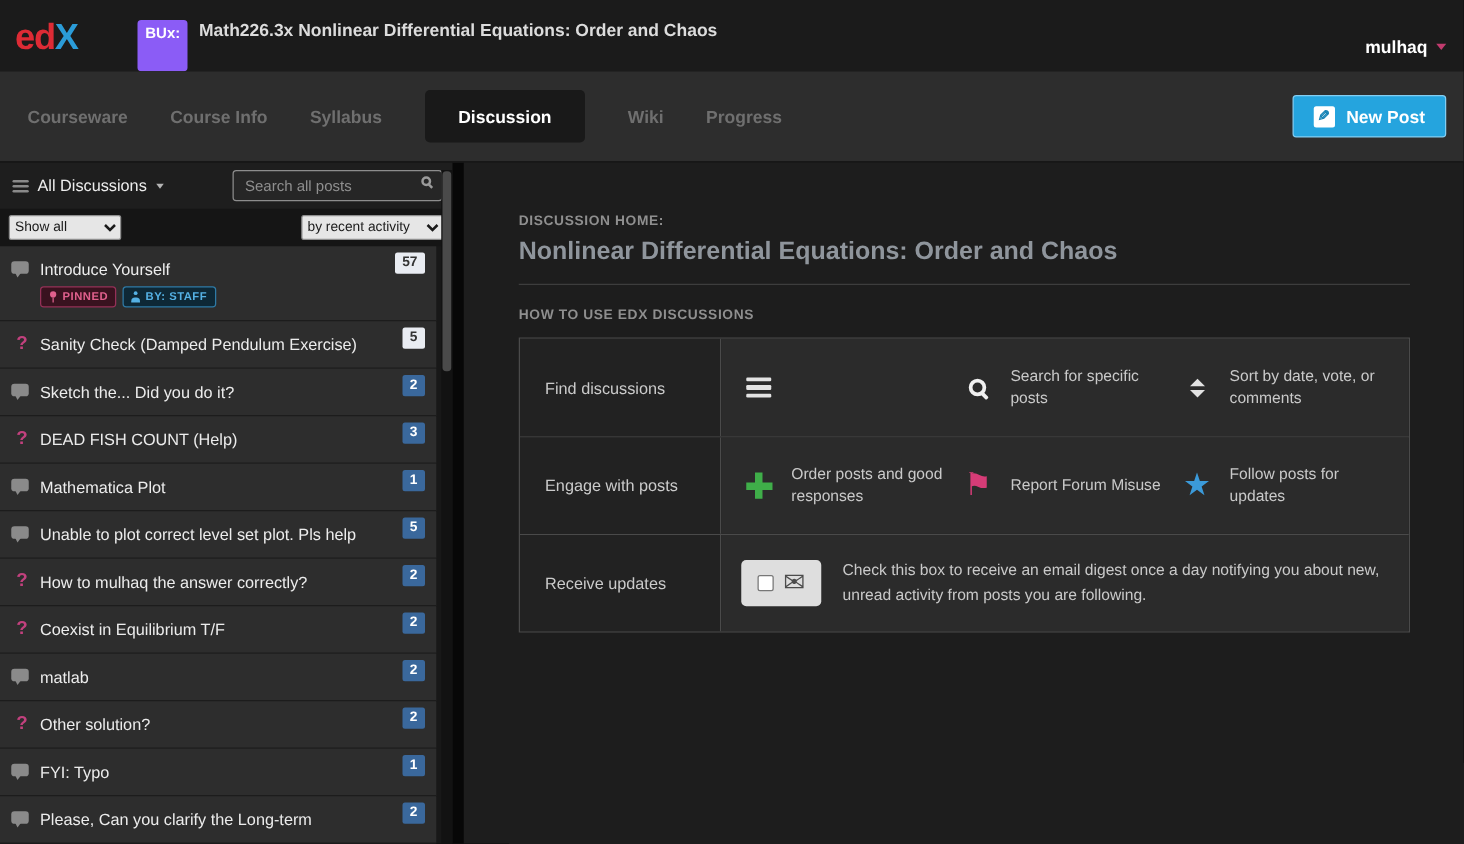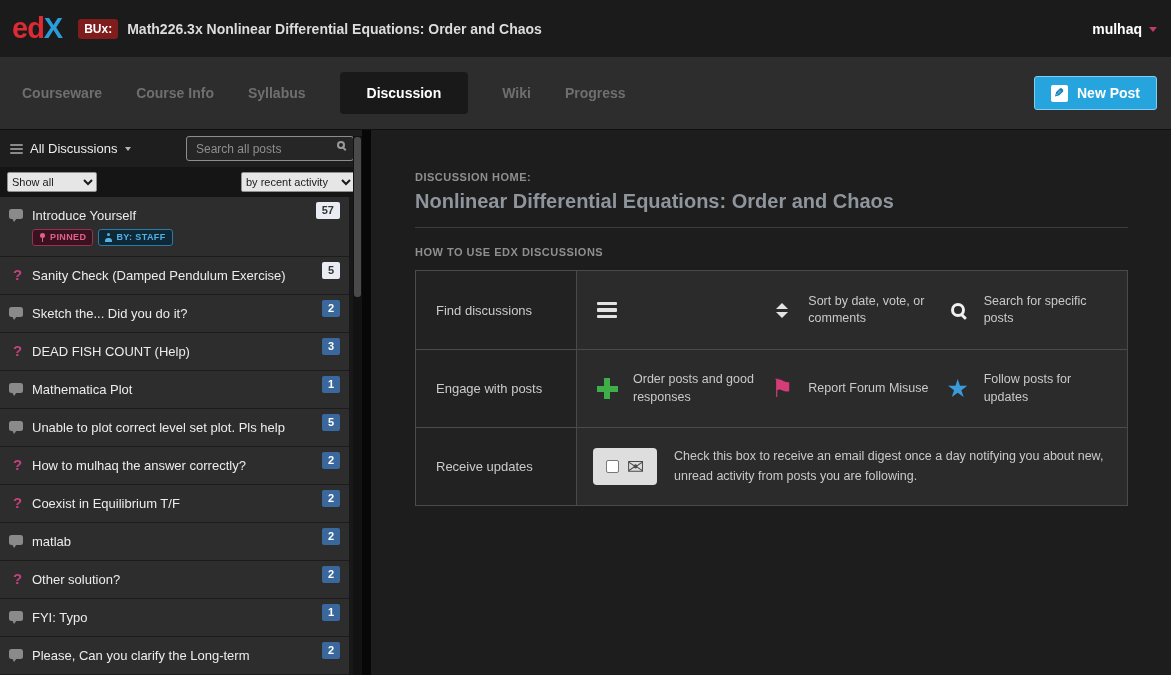--- a/index.html
+++ b/index.html
@@ -1,24 +1,24 @@
 <!DOCTYPE html>
 <html><head>
 <meta charset="utf-8">
 <style>
   *{box-sizing:border-box;margin:0;padding:0}
   html,body{width:1171px;height:675px}
   body{background:#070707;font-family:"Liberation Sans",sans-serif;overflow:hidden;position:relative;-webkit-font-smoothing:antialiased}
 
   
-  .header{position:absolute;top:0;left:0;right:0;height:57px;background:#1b1b1b;display:flex;align-items:center;padding:0 14px 0 12px}
+  .header{position:absolute;top:0;left:0;right:0;height:57px;background:#1b1b1b;display:flex;padding:16px 14px 0 12px}
   .logo{font-size:29px;font-weight:bold;letter-spacing:-1px;cursor:pointer;line-height:1}
   .logo .ed{color:#dd2b35}
   .logo .x{color:#2b9cd8}
-  .org-badge{margin-left:16px;background:#7f1d1d;color:#fff;font-size:12px;font-weight:bold;padding:3px 6px;border-radius:3px}
+  .org-badge{margin-left:48px;background:#8b5cf6;color:#fff;font-size:12px;font-weight:bold;padding:3px 6px;border-radius:3px}
   .course-title{margin-left:9px;color:#dcdcdc;font-size:14px;font-weight:bold}
   .user-menu{margin-left:auto;display:flex;align-items:center;gap:7px;color:#fff;font-size:14px;font-weight:bold;cursor:pointer}
   .caret-down{width:0;height:0;border-left:4px solid transparent;border-right:4px solid transparent;border-top:5px solid #c13b6e;display:inline-block;margin-top:2px}
 
   
   .navbar{position:absolute;top:57px;left:0;right:0;height:73px;background:#2d2d2d;display:flex;align-items:center;padding:0 14px 0 22px;border-bottom:1px solid #101010}
   .tabs{display:flex;align-items:center;gap:34px}
   .tab{color:#6f6f6f;font-size:14px;font-weight:bold;cursor:pointer;white-space:nowrap}
   .tab.active{background:#191919;color:#fff;padding:13px 27px;border-radius:4px}
   .new-post-btn{margin-left:auto;display:flex;align-items:center;gap:9px;background:#25a4de;border:1px solid #82cdf2;border-radius:3px;height:34px;padding:0 16px;color:#fff;font-size:14px;font-weight:bold;cursor:pointer;font-family:inherit}
@@ -255,32 +255,32 @@
               <span class="icon-slot">
                   <span class="bars-big">
                     <i></i>
                     <i></i>
                     <i></i>
                   </span>
                 </span>
             </div>
             <div class="tcell">
               <span class="icon-slot">
+                  <span class="mag-big"></span>
+                </span>
+              <span class="tcell-text">Search for specific posts</span>
+            </div>
+            <div class="tcell">
+              <span class="icon-slot">
                   <span class="sort-arrows">
                     <i class="up"></i>
                     <i class="down"></i>
                   </span>
                 </span>
               <span class="tcell-text">Sort by date, vote, or comments</span>
-            </div>
-            <div class="tcell">
-              <span class="icon-slot">
-                  <span class="mag-big"></span>
-                </span>
-              <span class="tcell-text">Search for specific posts</span>
             </div>
           </div>
         </div>
 
         <div class="trow">
           <div class="tlabel">Engage with posts</div>
           <div class="tcells">
             <div class="tcell">
               <span class="icon-slot">
                   <span class="plus-icon"></span>

